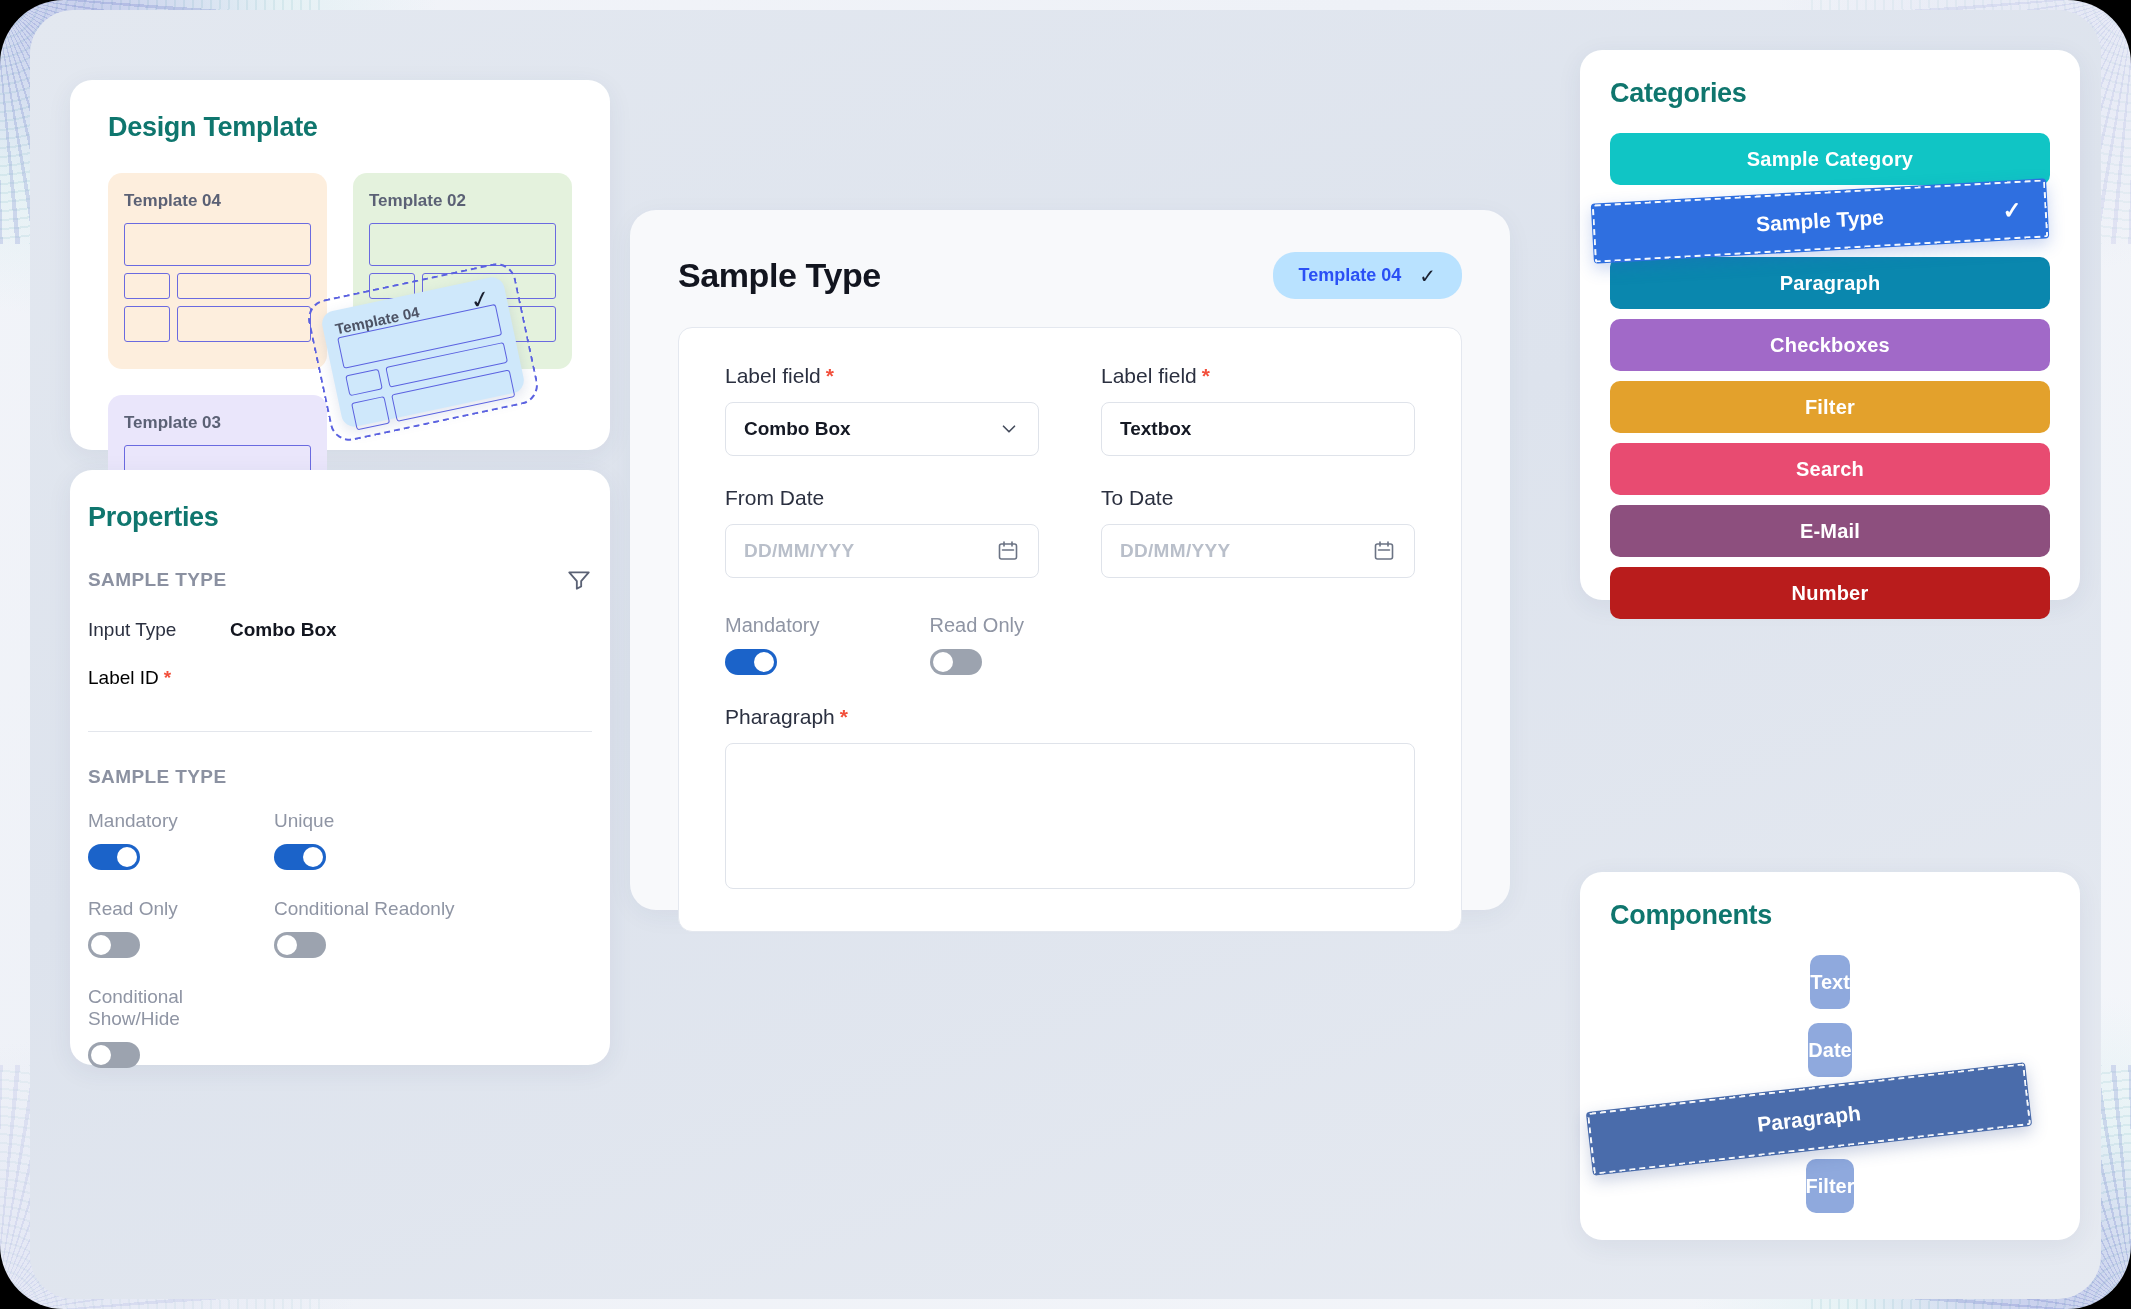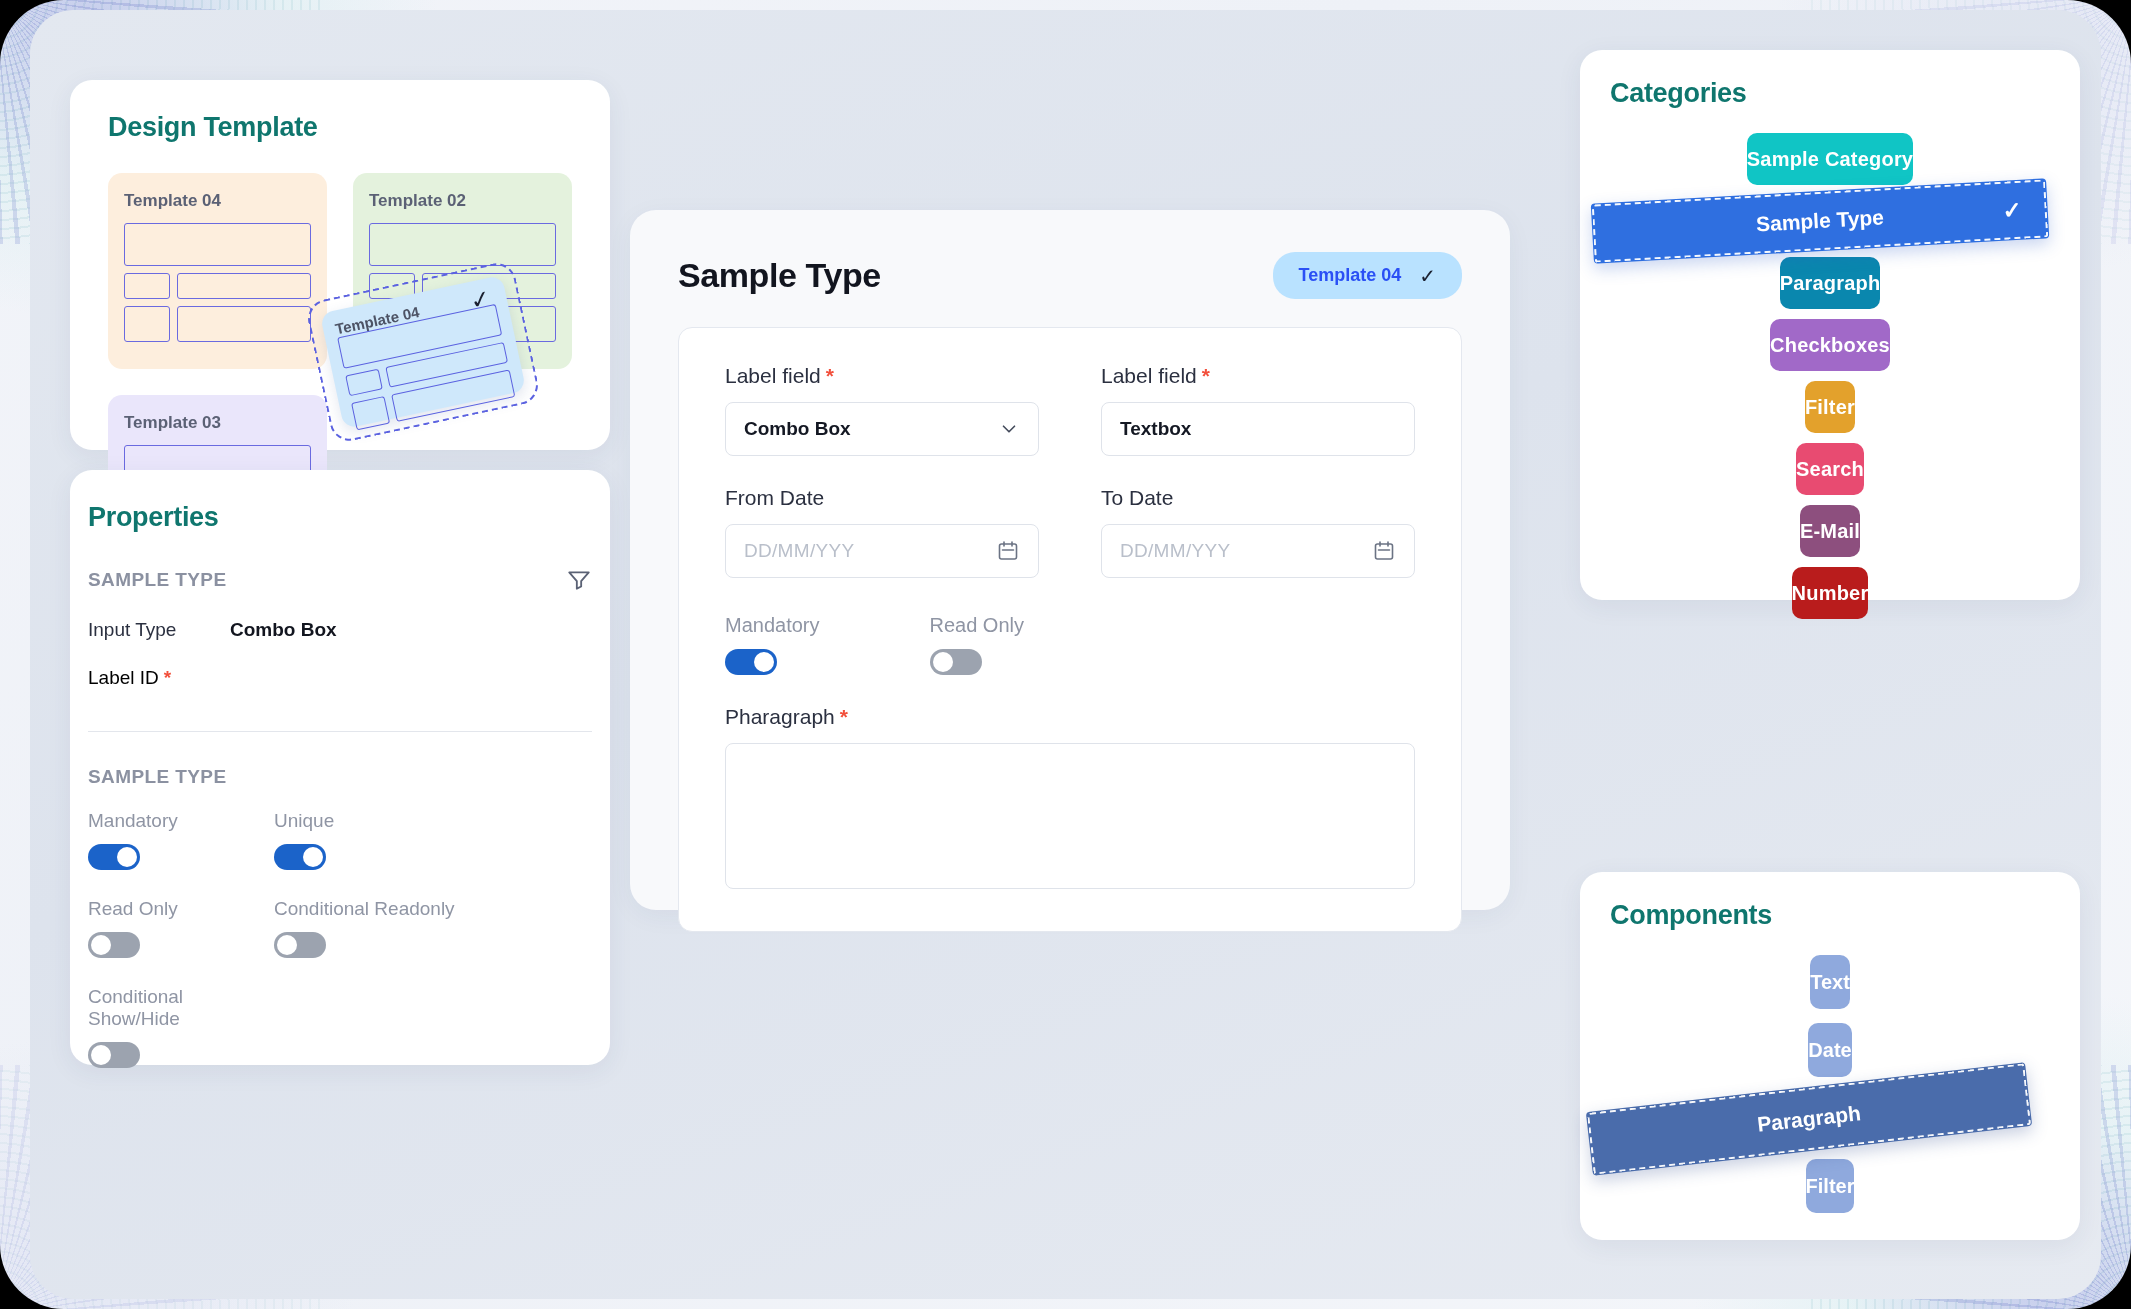--- a/index.html
+++ b/index.html
@@ -137,35 +137,35 @@
     margin-top: 28px; background:#fff; border:1px solid #e4e8ef; border-radius: 14px;
     padding: 36px 46px 42px;
   }
   .f-grid { display:grid; grid-template-columns: 1fr 1fr; gap: 0 62px; }
   .f-label { font-size:21px; color:#2b3040; margin-bottom: 14px; }
   .f-input {
     height: 54px; border:1px solid #dfe3ea; border-radius:8px; background:#fff;
     display:flex; align-items:center; padding: 0 18px; font-size:19px;
   }
   .f-input .val { font-weight:700; color:#141823; }
-  .f-input .ph { color:#b9bfca; font-weight:400; letter-spacing:.3px; }
+  .f-input .ph { color:#b9bfca; font-weight:700; letter-spacing:.3px; }
   .f-input .spacer { flex:1; }
   .icon-svg { display:block; }
   .f-block { margin-bottom: 30px; }
 
   .tgl-row { display:flex; gap: 110px; margin-top: 6px; margin-bottom: 30px; }
   .tgl-cell .tg-label { font-size:20px; color:#8f95a4; margin-bottom: 12px; }
 
   #para-area {
     width:100%; height: 146px; border:1px solid #dfe3ea; border-radius:8px; background:#fff;
   }
 
   
   #categories { left: 1550px; top: 40px; width: 500px; height: 550px; padding: 28px 30px 30px; }
-  .chip-list { margin-top: 24px; display:flex; flex-direction:column; gap: 10px; position:relative;align-items:center; }
+  .chip-list { margin-top: 24px; display:flex; flex-direction:column; gap: 10px; position:relative; }
   .chip {
     height: 52px; border-radius: 10px; display:flex; align-items:center; justify-content:center;
     color:#fff; font-weight:700; font-size:20px; letter-spacing:.2px;
   }
   .chip.ghost { visibility:hidden; }
   #cat-drag {
     position:absolute; left: -18px; top: 58px; width: 456px; height: 60px;
     background:#2f6fe0; border-radius: 4px; transform: rotate(-3.2deg);
     display:flex; align-items:center; justify-content:center; color:#fff;
     font-weight:700; font-size:21px; box-shadow: 0 6px 16px rgba(45,90,200,.25);

